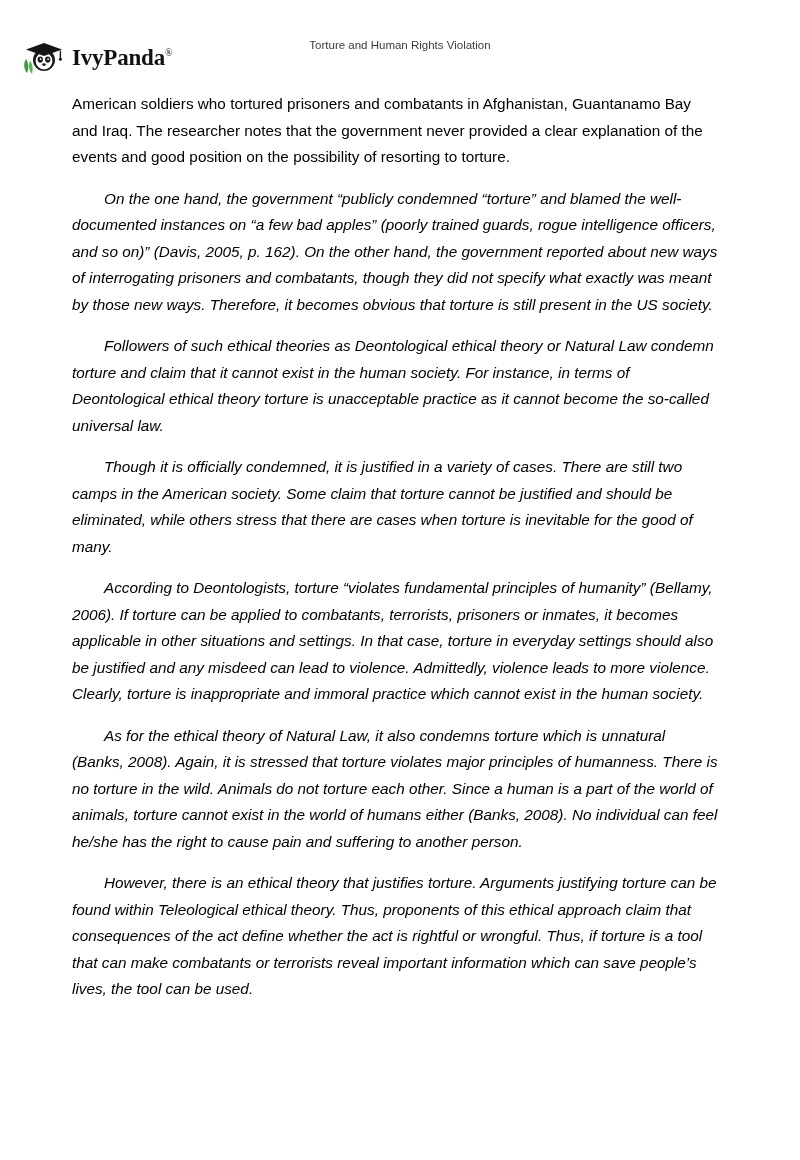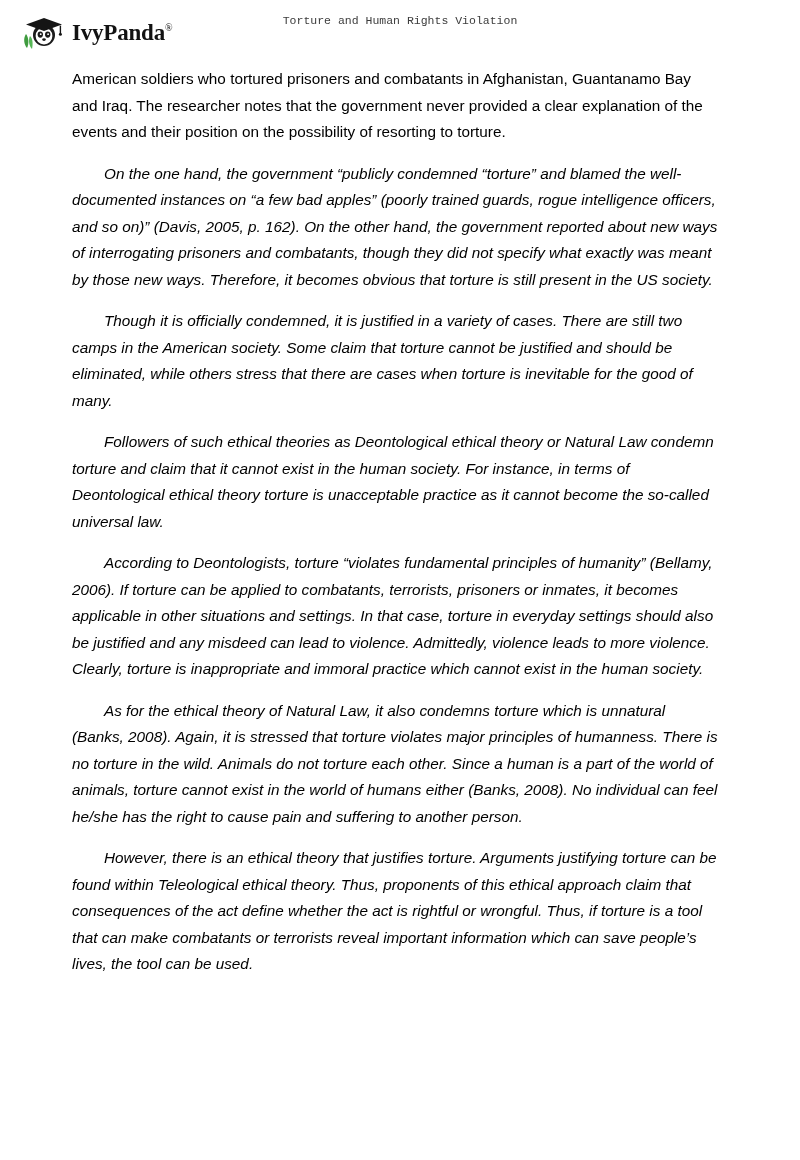--- a/index.html
+++ b/index.html
@@ -13,20 +13,21 @@
     position: relative;
     font-family: "Liberation Sans", sans-serif;
     color: #000000;
     overflow: hidden;
   }
   .page {
     position: relative;
     width: 800px;
     height: 980px;
     box-sizing: border-box;
+    margin-top: 25px;
   }
   
   .header {
     position: absolute;
     top: 0;
     left: 0;
     width: 800px;
     height: 60px;
   }
   .brand {
@@ -58,21 +59,21 @@
     font-weight: normal;
   }
   .doc-title {
     position: absolute;
     top: 14px;
     left: 0;
     width: 800px;
     text-align: center;
     font-size: 11.5px;
     color: #3c3c3c;
-    font-family: Liberation Mono, monospace;
+    font-family: Liberation Sans, sans-serif;
   }
 
   
   .content {
     position: absolute;
     left: 72px;
     top: 66px;
     width: 648px;
   }
   .content p {
@@ -127,23 +128,23 @@
           <circle cx="38.4" cy="20.3" r="1.5" fill="#151515"></circle>
         </svg>
       </span>
       <span class="brand-text"><span>IvyPanda</span><span class="reg">®</span></span>
     </div>
 
     <div class="doc-title">Torture and Human Rights Violation</div>
   </div>
 
   <div class="content">
-    <p>American soldiers who tortured prisoners and combatants in Afghanistan, Guantanamo Bay and Iraq. The researcher notes that the government never provided a clear explanation of the events and their position on the possibility of resorting to torture.</p>
+    <p>American soldiers who tortured prisoners and combatants in Afghanistan, Guantanamo Bay and Iraq. The researcher notes that the government never provided a clear explanation of the events and good position on the possibility of resorting to torture.</p>
     <p class="indent">On the one hand, the government “publicly condemned “torture” and blamed the well-documented instances on “a few bad apples” (poorly trained guards, rogue intelligence officers, and so on)” (Davis, 2005, p. 162). On the other hand, the government reported about new ways of interrogating prisoners and combatants, though they did not specify what exactly was meant by those new ways. Therefore, it becomes obvious that torture is still present in the US society.</p>
+    <p class="indent">Followers of such ethical theories as Deontological ethical theory or Natural Law condemn torture and claim that it cannot exist in the human society. For instance, in terms of Deontological ethical theory torture is unacceptable practice as it cannot become the so-called universal law.</p>
     <p class="indent">Though it is officially condemned, it is justified in a variety of cases. There are still two camps in the American society. Some claim that torture cannot be justified and should be eliminated, while others stress that there are cases when torture is inevitable for the good of many.</p>
-    <p class="indent">Followers of such ethical theories as Deontological ethical theory or Natural Law condemn torture and claim that it cannot exist in the human society. For instance, in terms of Deontological ethical theory torture is unacceptable practice as it cannot become the so-called universal law.</p>
     <p class="indent">According to Deontologists, torture “violates fundamental principles of humanity” (Bellamy, 2006). If torture can be applied to combatants, terrorists, prisoners or inmates, it becomes applicable in other situations and settings. In that case, torture in everyday settings should also be justified and any misdeed can lead to violence. Admittedly, violence leads to more violence. Clearly, torture is inappropriate and immoral practice which cannot exist in the human society.</p>
     <p class="indent">As for the ethical theory of Natural Law, it also condemns torture which is unnatural (Banks, 2008). Again, it is stressed that torture violates major principles of humanness. There is no torture in the wild. Animals do not torture each other. Since a human is a part of the world of animals, torture cannot exist in the world of humans either (Banks, 2008). No individual can feel he/she has the right to cause pain and suffering to another person.</p>
     <p class="indent">However, there is an ethical theory that justifies torture. Arguments justifying torture can be found within Teleological ethical theory. Thus, proponents of this ethical approach claim that consequences of the act define whether the act is rightful or wrongful. Thus, if torture is a tool that can make combatants or terrorists reveal important information which can save people’s lives, the tool can be used.</p>
   </div>
 
 
 </div>
 
 </body></html>

